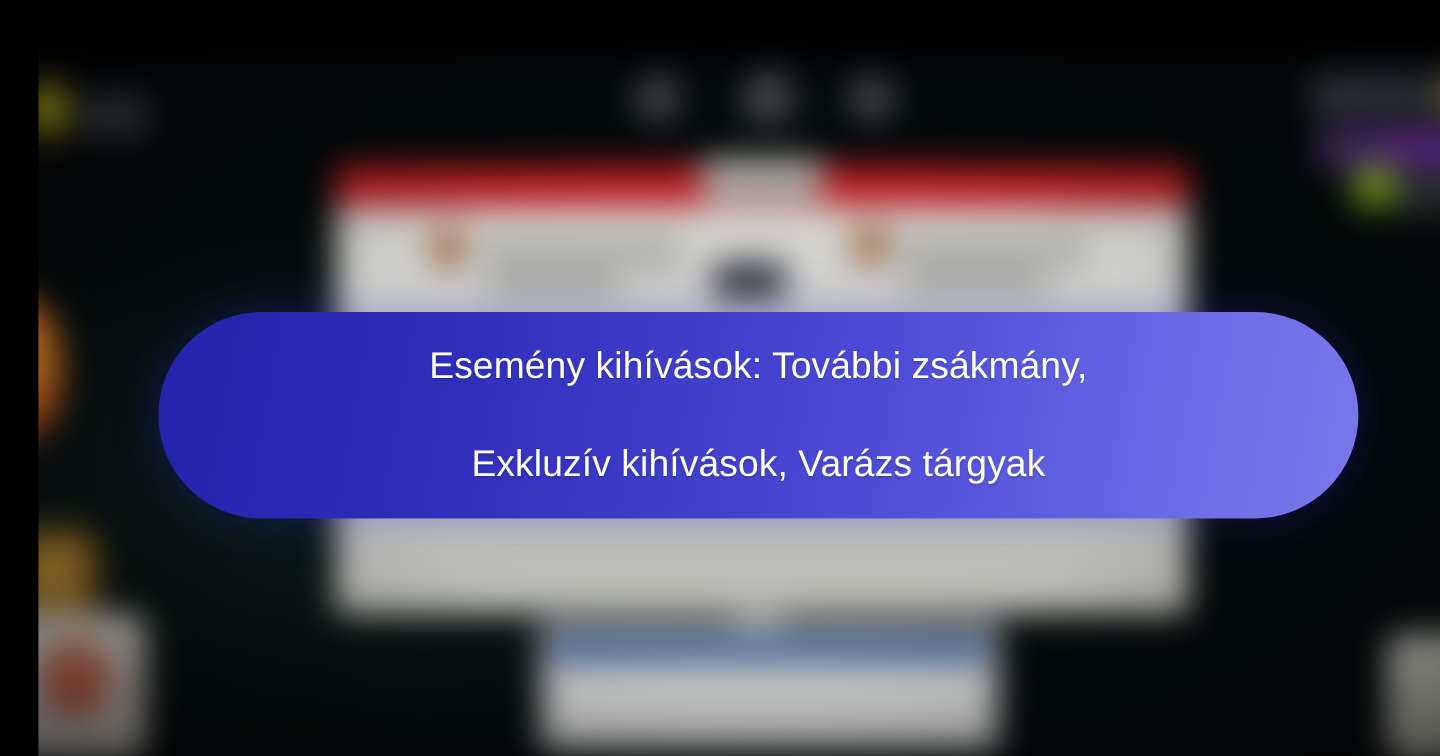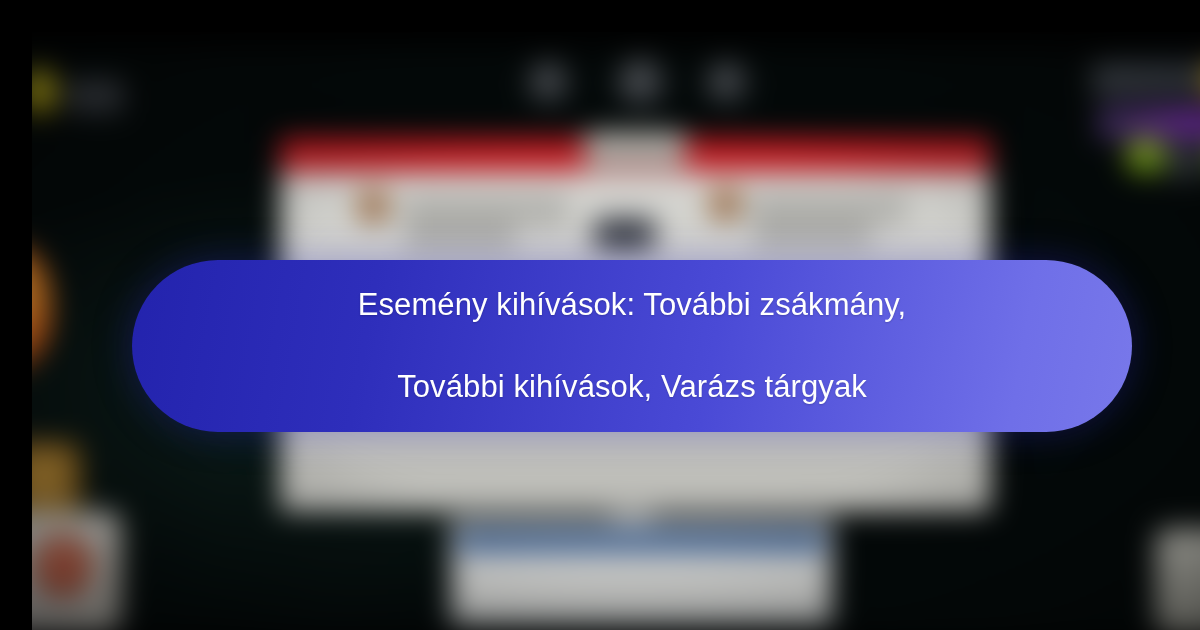--- a/index.html
+++ b/index.html
@@ -249,16 +249,16 @@
 
     <div class="dotgrid" id="grid-tr"></div>
     <div class="dotgrid" id="grid-bl"></div>
     <div class="bg-band-top"></div>
     <div class="bg-band-bottom"></div>
     <div class="vignette"></div>
   </div>
 
   <div id="banner">
     <div class="banner-line">Esemény kihívások: További zsákmány,</div>
-    <div class="banner-line">További kihívások, Varázs tárgyak</div>
+    <div class="banner-line">Exkluzív kihívások, Varázs tárgyak</div>
   </div>
 
 </div>
 
 </body></html>

